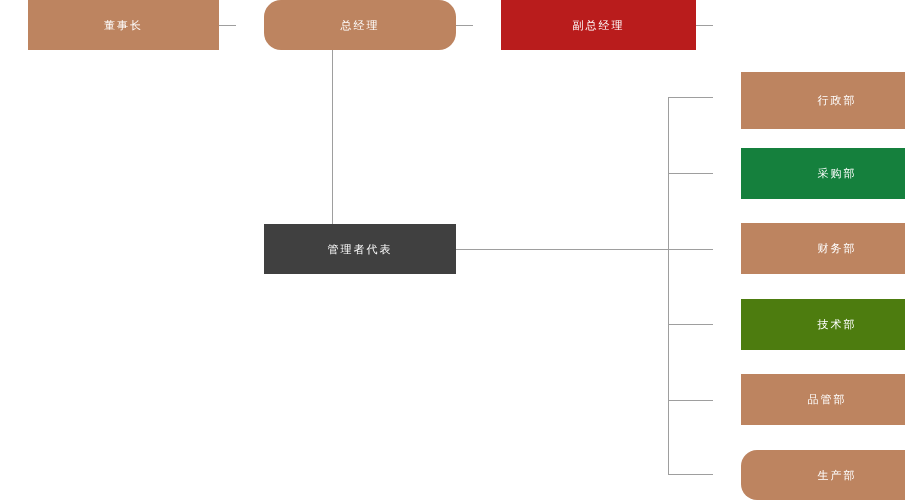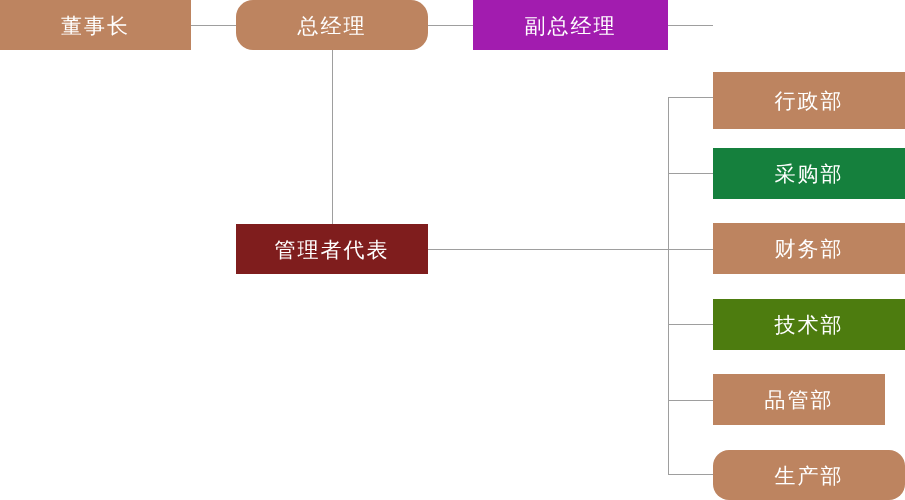--- a/index.html
+++ b/index.html
@@ -18,25 +18,26 @@
     background: #ffffff;
     overflow: hidden;
   }
   .node-box {
     position: absolute;
     box-sizing: border-box;
     display: flex;
     align-items: center;
     justify-content: center;
     color: #ffffff;
-    font-size: 21px;
+    font-size: 11px;
     letter-spacing: 2px;
     line-height: 1;
     white-space: nowrap;
     user-select: none;
+    margin-left: 28px;
   }
   .conn {
     position: absolute;
     background: #9e9e9e;
   }
   .conn.h { height: 1px; }
   .conn.v { width: 1px; }
 </style>
 </head>
 <body>
@@ -48,21 +49,21 @@
     <div class="conn v" style="background: rgb(158, 158, 158); left: 332px; top: 50px; height: 174px;"></div>
     <div class="conn h" style="background: rgb(158, 158, 158); left: 428px; top: 249px; width: 285px;"></div>
     <div class="conn v" style="background: rgb(158, 158, 158); left: 668px; top: 97px; height: 377px;"></div>
     <div class="conn h" style="background: rgb(158, 158, 158); left: 668px; top: 97px; width: 45px;"></div>
     <div class="conn h" style="background: rgb(158, 158, 158); left: 668px; top: 173px; width: 45px;"></div>
     <div class="conn h" style="background: rgb(158, 158, 158); left: 668px; top: 324px; width: 45px;"></div>
     <div class="conn h" style="background: rgb(158, 158, 158); left: 668px; top: 400px; width: 45px;"></div>
     <div class="conn h" style="background: rgb(158, 158, 158); left: 668px; top: 474px; width: 45px;"></div>
     <div class="node-box" style="left: 0px; top: 0px; width: 191px; height: 50px; background: rgb(189, 132, 96); color: rgb(255, 255, 255);">董事长</div>
     <div class="node-box" style="left: 236px; top: 0px; width: 192px; height: 50px; background: rgb(189, 132, 96); color: rgb(255, 255, 255); border-radius: 17px;">总经理</div>
-    <div class="node-box" style="left: 473px; top: 0px; width: 195px; height: 50px; background: #a21caf; color: rgb(255, 255, 255);">副总经理</div>
-    <div class="node-box" style="left: 236px; top: 224px; width: 192px; height: 50px; background: #7f1d1d; color: rgb(255, 255, 255);">管理者代表</div>
+    <div class="node-box" style="left: 473px; top: 0px; width: 195px; height: 50px; background: #b91c1c; color: rgb(255, 255, 255);">副总经理</div>
+    <div class="node-box" style="left: 236px; top: 224px; width: 192px; height: 50px; background: #404040; color: rgb(255, 255, 255);">管理者代表</div>
     <div class="node-box" style="left: 713px; top: 72px; width: 192px; height: 57px; background: rgb(189, 132, 96); color: rgb(255, 255, 255);">行政部</div>
     <div class="node-box" style="left: 713px; top: 148px; width: 192px; height: 51px; background: #15803d; color: rgb(255, 255, 255);">采购部</div>
     <div class="node-box" style="left: 713px; top: 223px; width: 192px; height: 51px; background: rgb(189, 132, 96); color: rgb(255, 255, 255);">财务部</div>
     <div class="node-box" style="left: 713px; top: 299px; width: 192px; height: 51px; background: #4d7c0f; color: rgb(255, 255, 255);">技术部</div>
     <div class="node-box" style="left: 713px; top: 374px; width: 172px; height: 51px; background: rgb(189, 132, 96); color: rgb(255, 255, 255);">品管部</div>
     <div class="node-box" style="left: 713px; top: 450px; width: 192px; height: 50px; background: rgb(189, 132, 96); color: rgb(255, 255, 255); border-radius: 16px;">生产部</div>
   </div>
 
 </body></html>

